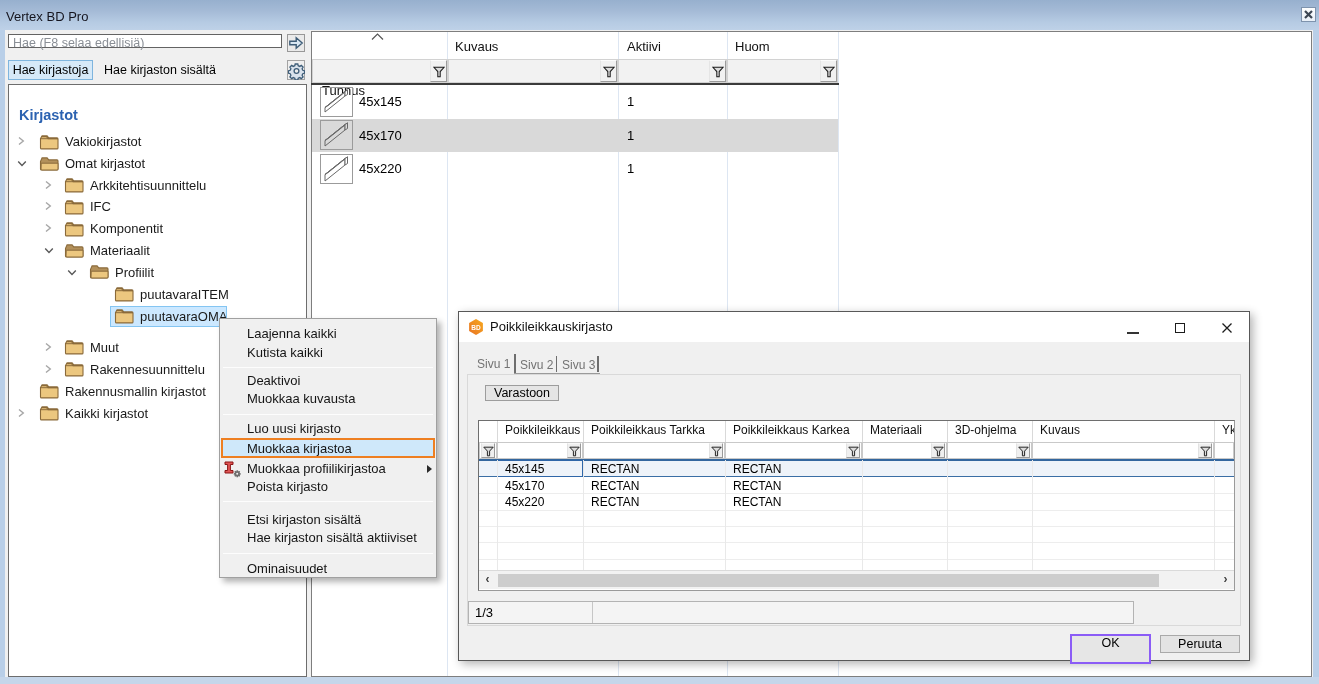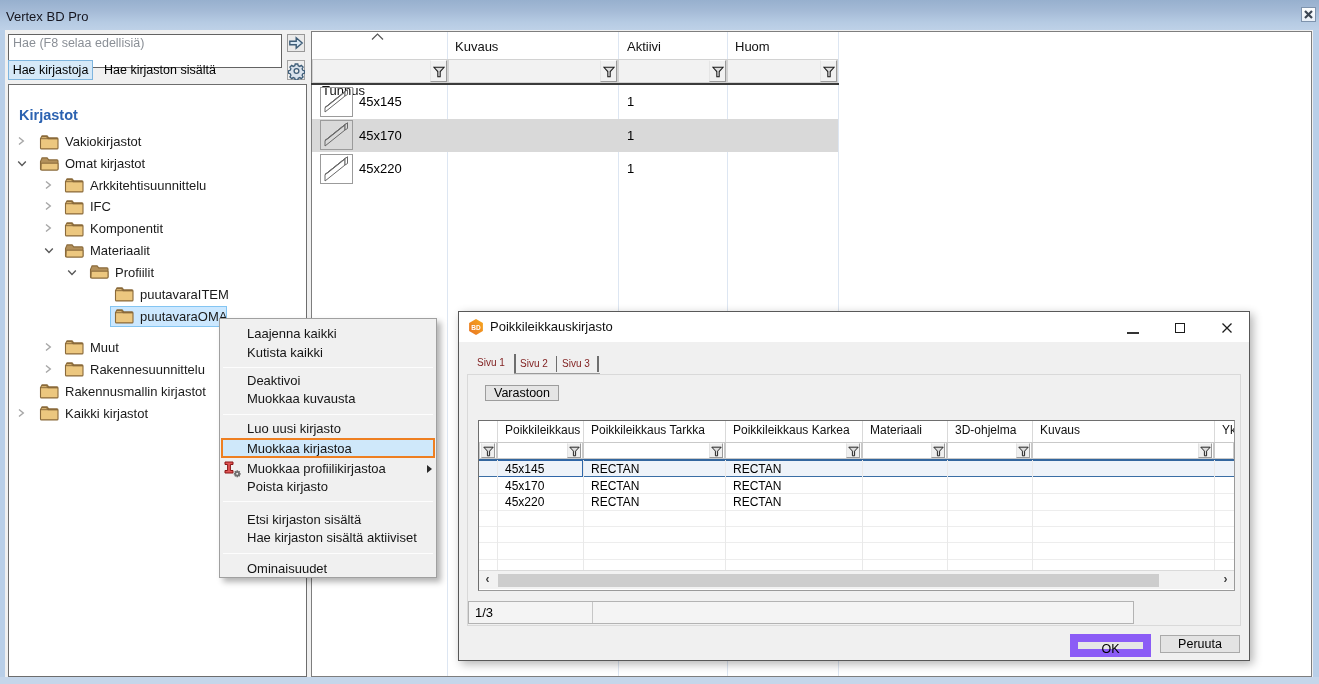--- a/index.html
+++ b/index.html
@@ -10,21 +10,21 @@
 
 #titlebar { left:0; top:0; width:1319px; height:30px;
   background:linear-gradient(180deg,#97b0ce 0%,#a4bad6 35%,#b6cbe3 75%,#bed1e7 100%); }
 #title { left:6px; top:2px; height:30px; line-height:30px; font-size:13px; color:#15151f; }
 #winclose { left:1301px; top:7px; width:15px; height:15px; background:linear-gradient(180deg,#fdfefe,#e9f0f8); border:1px solid #7e93ad; }
 #edgeL { left:0; top:30px; width:5px; height:654px; background:#b9cfe8; }
 #edgeR { left:1313px; top:30px; width:6px; height:654px; background:#b9cfe8; }
 #edgeB { left:0; top:677px; width:1319px; height:7px; background:#c5d6ea; }
 
 
-#search { left:8px; top:34px; width:274px; height:34px; background:#fff; border:1px solid #636363; color:#8a8f96; line-height:16px; padding-left:4px; font-size:12.5px; }
+#search { left:8px; top:34px; width:274px; height:14px; background:#fff; border:1px solid #636363; color:#8a8f96; line-height:16px; padding-left:4px; font-size:12.5px; }
 #btnarrow { left:287px; top:34px; width:18px; height:18px; background:#eaeaea; border:1px solid #989898; }
 #tab1 { left:8px; top:60px; width:85px; height:20px; background:#d6e9f8; border:1px solid #7fb5de; text-align:center; line-height:18px; font-size:12.5px; }
 #tab2 { left:104px; top:60px; height:20px; line-height:20px; font-size:12.5px; }
 #btngear { left:287px; top:60px; width:18px; height:20px; background:#efefef; border:1px solid #a3a3a3; }
 
 
 #lpanel { left:8px; top:84px; width:299px; height:593px; background:#fff; border:1px solid #6d6d6d; }
 #rpanel { left:311px; top:31px; width:1001px; height:646px; background:#fff; border:1px solid #7e7e7e; }
 
 
@@ -51,21 +51,21 @@
 .msep { position:absolute; left:3px; width:210px; height:1px; background:#d7d7d7; border-bottom:1px solid #fdfdfd; z-index:22; }
 #mhl { position:absolute; left:1px; top:119px; width:214px; height:20px; background:#cfe8fa; border:2px solid #ee7f21; z-index:21; }
 #marrow { position:absolute; left:207px; top:146px; width:0; height:0; border-left:5px solid #2a2a2a; border-top:4px solid transparent; border-bottom:4px solid transparent; z-index:22; }
 
 
 #dlg { left:458px; top:311px; width:792px; height:350px; background:#f0f0f0; border:1px solid #585858; box-shadow:3px 3px 9px rgba(0,0,0,0.3); z-index:30; }
 #dtitle { position:absolute; left:0; top:0; width:790px; height:30px; background:#fff; }
 #dtext { position:absolute; left:31px; top:0; height:30px; line-height:30px; font-size:13px; color:#101010; }
 #dmin { position:absolute; left:668px; top:20px; width:12px; height:2px; background:#333; }
 #dmax { position:absolute; left:716px; top:11px; width:10px; height:10px; border:1.5px solid #1c1c1c; }
-.tab { position:absolute; font-size:10px; color:#7f1d1d; }
+.tab { position:absolute; font-size:12px; color:#737373; }
 #tabA { left:18px; top:45px; }
 #tabB { left:61px; top:46px; }
 #tabC { left:103px; top:46px; }
 .tabsep { position:absolute; width:1.5px; background:#6e6e6e; }
 #tframe { position:absolute; left:8px; top:62px; width:774px; height:252px; border:1px solid #d9d9d9; }
 #tabshelf { position:absolute; left:55px; top:61px; width:86px; height:1px; background:#9a9a9a; }
 #varbtn { position:absolute; left:26px; top:73px; width:74px; height:16px; background:#e5e5e5; border:1px solid #9d9d9d; text-align:center; line-height:14px; font-size:12.5px; }
 #dtable { position:absolute; left:19px; top:108px; width:757px; height:171px; background:#fff; border:1px solid #6e6e6e; border-right-color:#9a9a9a; border-bottom-color:#9a9a9a; overflow:hidden; }
 .dh { position:absolute; top:1.5px; font-size:12px; color:#101010; white-space:nowrap; }
 .dvlineh { position:absolute; top:0; width:1px; height:38px; background:#d9d9d9; }
@@ -76,21 +76,21 @@
 .dfbtn svg { position:absolute; left:1px; top:2px; }
 #dblue { position:absolute; left:0; top:38px; width:755px; height:2px; background:#33669e; }
 #drow1 { position:absolute; left:0; top:40px; width:755px; height:16px; background:#eef3f9; border-bottom:1px solid #3a6ea5; }
 #dfocus { position:absolute; left:18px; top:39px; width:86px; height:17px; border:1px solid #2f66a8; }
 .dcell { position:absolute; height:16px; line-height:16px; font-size:12px; }
 #dscroll { position:absolute; left:0; top:149px; width:755px; height:19px; background:#f2f2f2; border-top:1px solid #dadada; }
 #dthumb { position:absolute; left:19px; top:3px; width:661px; height:13px; background:#cdcdcd; }
 .sarrow { position:absolute; top:0px; width:17px; height:18px; text-align:center; line-height:17px; color:#404040; font-size:12px; font-weight:bold; }
 #dstatus { position:absolute; left:9px; top:289px; width:666px; height:23px; background:#f4f4f4; border:1px solid #b3b3b3; }
 #dsdiv { position:absolute; left:123px; top:0; width:1px; height:21px; background:#c6c6c6; }
-#okbtn { position:absolute; left:611px; top:322px; width:81px; height:23px; background:#e6e6e6; border:8px solid #8b5cf6; text-align:center; line-height:15px; font-size:12.5px; }
+#okbtn { position:absolute; left:611px; top:322px; width:81px; height:30px; background:#e6e6e6; border:2px solid #8b5cf6; text-align:center; line-height:15px; font-size:12.5px; }
 #canbtn { position:absolute; left:701px; top:323px; width:80px; height:18px; background:#e3e3e3; border:1px solid #a9a9a9; text-align:center; line-height:16px; font-size:12.5px; }
 </style>
 </head>
 <body>
 
 <div class="abs" id="titlebar"></div>
 <div class="abs" id="title">Vertex BD Pro</div>
 <div class="abs" id="winclose"><svg width="13" height="13" viewBox="0 0 13 13">
       <path d="M3,3 L10,10 M10,3 L3,10" stroke="#3d4754" stroke-width="2.2"></path>
     </svg></div>

